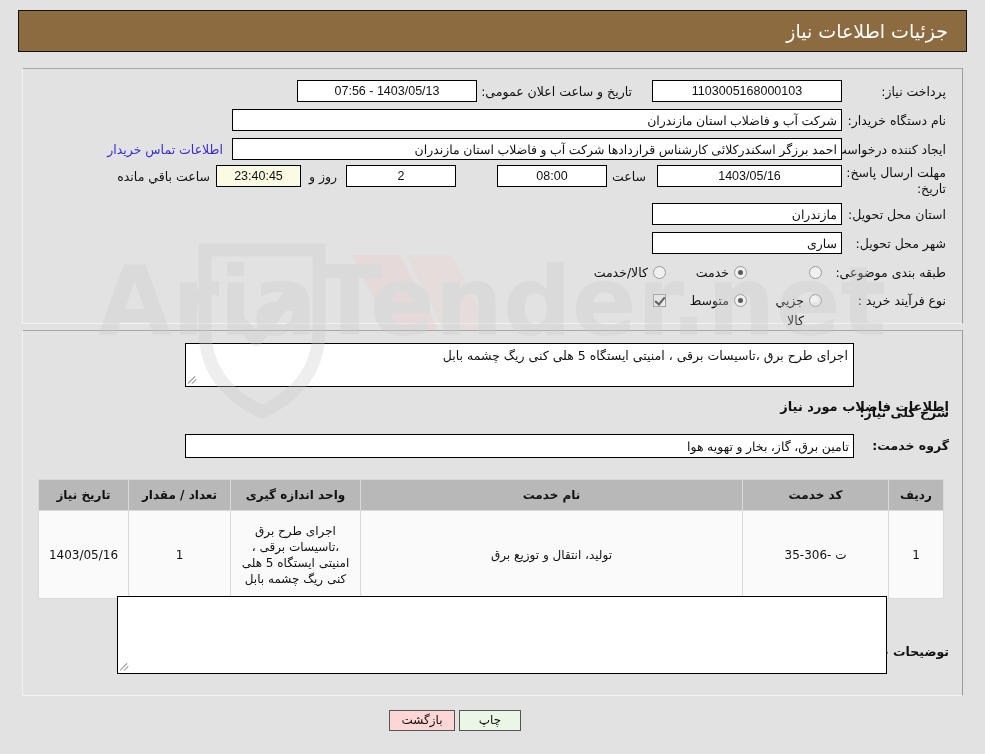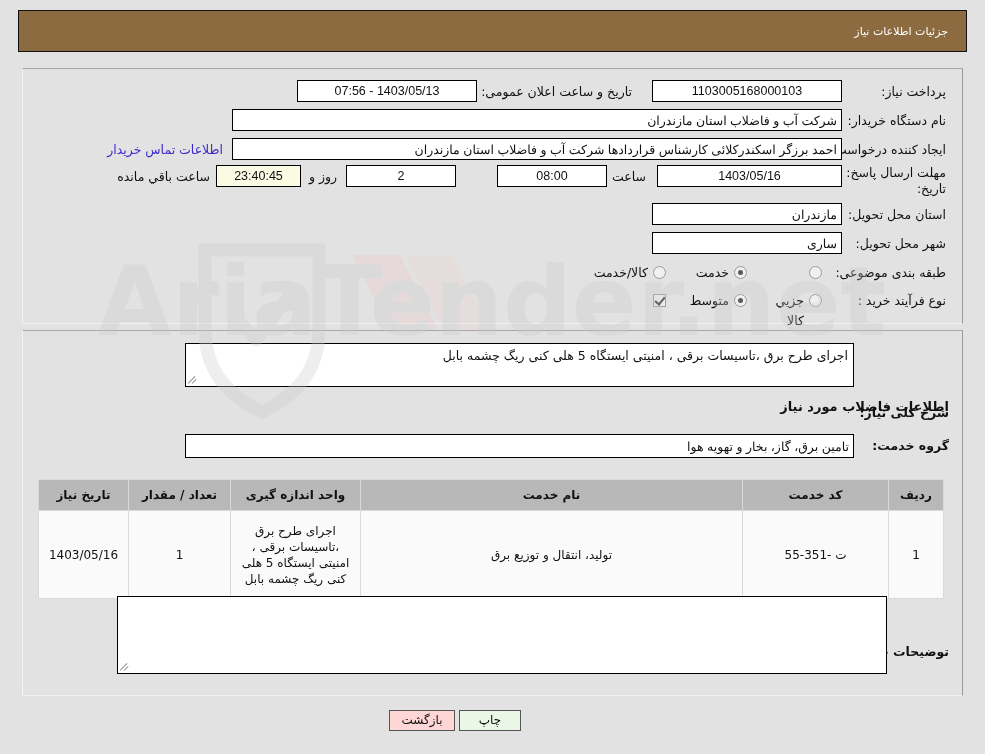--- a/index.html
+++ b/index.html
@@ -31,21 +31,21 @@
   .titlebar {
     position: absolute;
     right: 18px;
     top: 10px;
     width: 949px;
     height: 42px;
     background: #8c6b40;
     border: 1px solid #111;
     box-sizing: border-box;
     color: #ffffff;
-    font-size: 11px;
+    font-size: 19px;
     display: flex;
     align-items: center;
     justify-content: flex-start;
     padding-right: 18px;
   }
 
   
   .panel {
     position: absolute;
     box-sizing: border-box;
@@ -296,21 +296,21 @@
           <th>کد خدمت</th>
           <th>نام خدمت</th>
           <th>واحد اندازه گیری</th>
           <th>تعداد / مقدار</th>
           <th>تاریخ نیاز</th>
         </tr>
       </thead>
       <tbody>
         <tr style="height:88px;">
           <td>1</td>
-          <td>ت -351-55</td>
+          <td>ت -306-35</td>
           <td>تولید، انتقال و توزیع برق</td>
           <td class="wrapcell">اجرای طرح برق ،تاسیسات برقی ، امنیتی ایستگاه 5 هلی کنی ریگ چشمه بابل</td>
           <td>1</td>
           <td>1403/05/16</td>
         </tr>
       </tbody>
     </table>
 
     <div class="lbl bold" style="right:13px; top:313px;">توضیحات خریدار:</div>
     <div class="tarea" style="right:75px; top:265px; width:770px; height:78px;">

